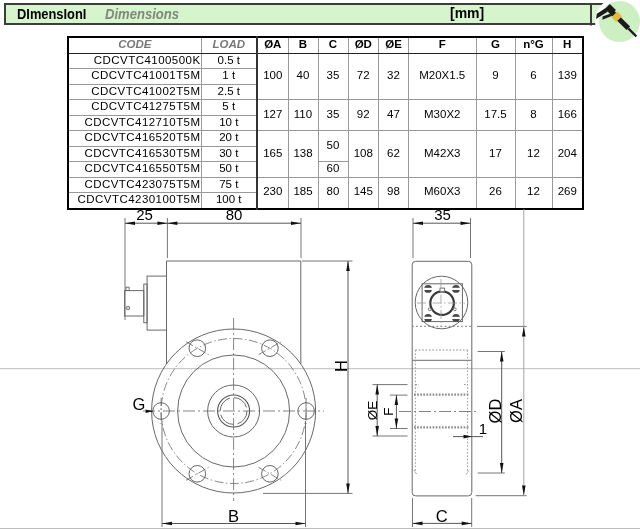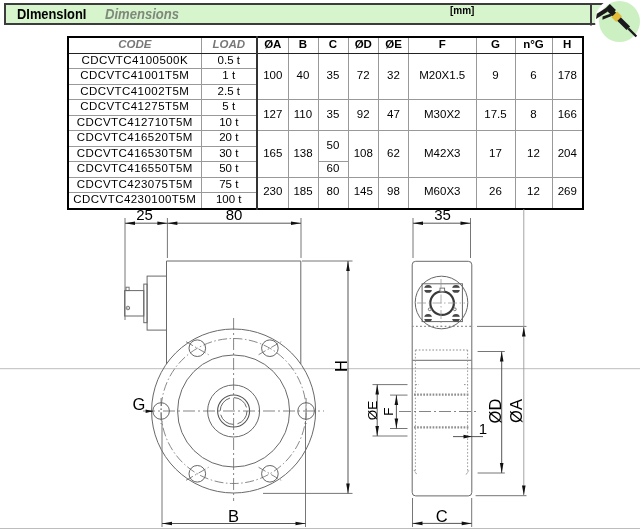--- a/index.html
+++ b/index.html
@@ -1,27 +1,27 @@
 <!DOCTYPE html>
 <html><head>
 <meta charset="utf-8">
 <style>
   html,body{margin:0;padding:0;}
   body{width:640px;height:530px;background:#ffffff;font-family:"Liberation Sans",sans-serif;position:relative;overflow:hidden;}
   #bar{position:absolute;left:4px;top:3px;width:600px;height:17.5px;background:#d7f5cd;border:2px solid #3c3c3c;}
   #t1{position:absolute;left:17px;top:6px;font-size:14px;font-weight:bold;color:#000;letter-spacing:0px;transform:scaleX(0.92);transform-origin:0 0;}
   #t2{position:absolute;left:105px;top:6px;font-size:14.5px;font-weight:bold;font-style:italic;color:#7e887b;letter-spacing:0px;transform:scaleX(0.9);transform-origin:0 0;}
-  #t3{position:absolute;left:450px;top:4.5px;font-size:10px;font-weight:bold;color:#000;}
+  #t3{position:absolute;left:450px;top:4.5px;font-size:14px;font-weight:bold;color:#000;}
   table{position:absolute;left:67px;top:36px;width:515px;border-collapse:collapse;table-layout:fixed;font-size:11.5px;color:#000;}
   td{padding:0 0 2.5px 0;text-align:center;vertical-align:middle;border:1px solid #999;overflow:hidden;white-space:nowrap;}
   tr{height:14.3px;}
   tr.hd{height:15px;}
   tr.hd td{border-bottom:1.5px solid #222;}
   td.it{font-style:italic;color:#777;font-weight:bold;}
-  td.bd{font-weight:bold;} td.cd{letter-spacing:0.45px;}
+  td.bd{font-weight:bold;} td.cd{letter-spacing:0.45px;text-align:right;}
   .gl{border-top:1.5px solid #777 !important;}
   .vb{border-left:2px solid #333 !important;}
   #tbl{border:2px solid #000;}
 </style>
 </head>
 <body>
 
 <div id="bar"></div>
 
 <div id="t1">DImensIonI</div>
@@ -62,21 +62,21 @@
         <td class="cd">CDCVTC4100500K</td>
         <td>0.5 t</td>
         <td class="vb" rowspan="3">100</td>
         <td rowspan="3">40</td>
         <td rowspan="3">35</td>
         <td rowspan="3">72</td>
         <td rowspan="3">32</td>
         <td rowspan="3">M20X1.5</td>
         <td rowspan="3">9</td>
         <td rowspan="3">6</td>
-        <td rowspan="3">178</td>
+        <td rowspan="3">139</td>
       </tr>
 <tr>
         <td class="cd">CDCVTC41001T5M</td>
         <td>1 t</td>
       </tr>
 <tr>
         <td class="cd">CDCVTC41002T5M</td>
         <td>2.5 t</td>
       </tr>
 <tr>

